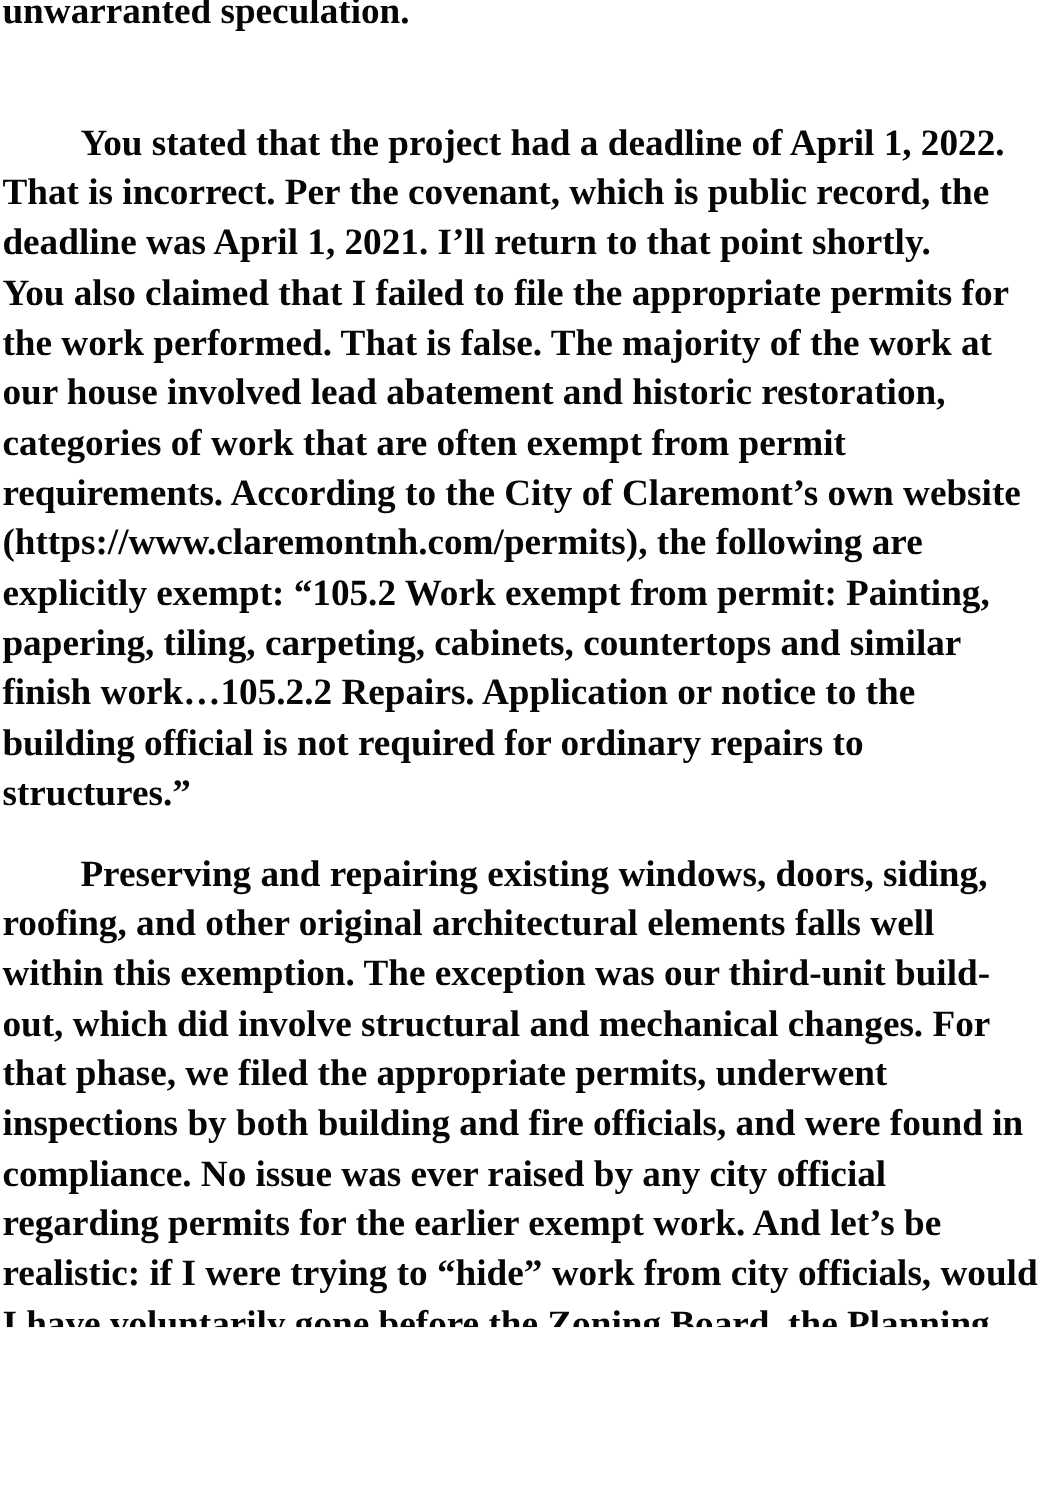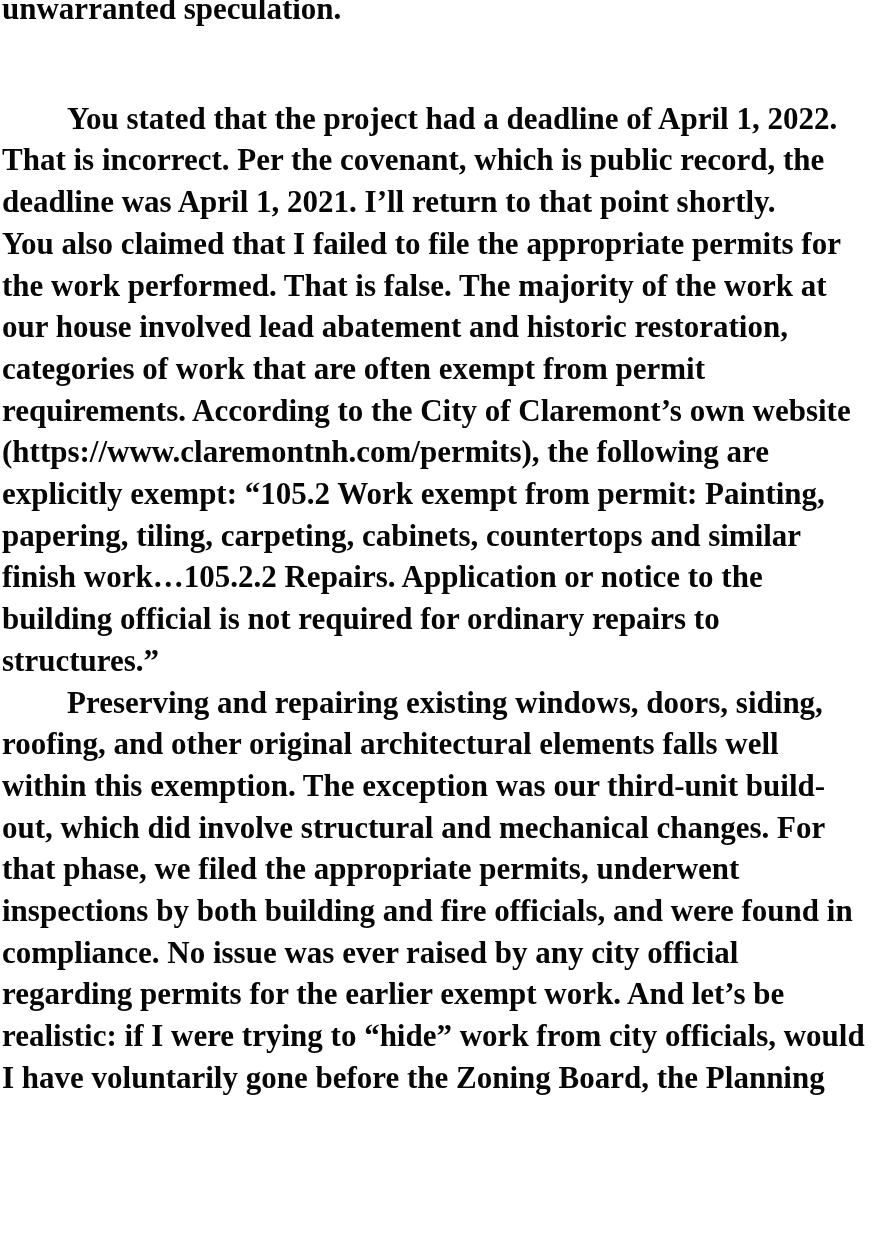--- a/index.html
+++ b/index.html
@@ -29,20 +29,21 @@
     text-align: left;
   }
   .para.indent {
     text-indent: 65px;
   }
   .para-fragment-top {
     margin-top: -12px;       
     margin-bottom: 68px;     
   }
   .para-body {
+    margin-bottom: 25px;     
     font-family: Liberation Serif, serif;
   }
 </style>
 </head>
 <body>
 
 <div class="page">
   <p class="para para-fragment-top">unwarranted speculation.</p>
 
   <p class="para indent para-body">You stated that the project had a deadline of April 1, 2022.

